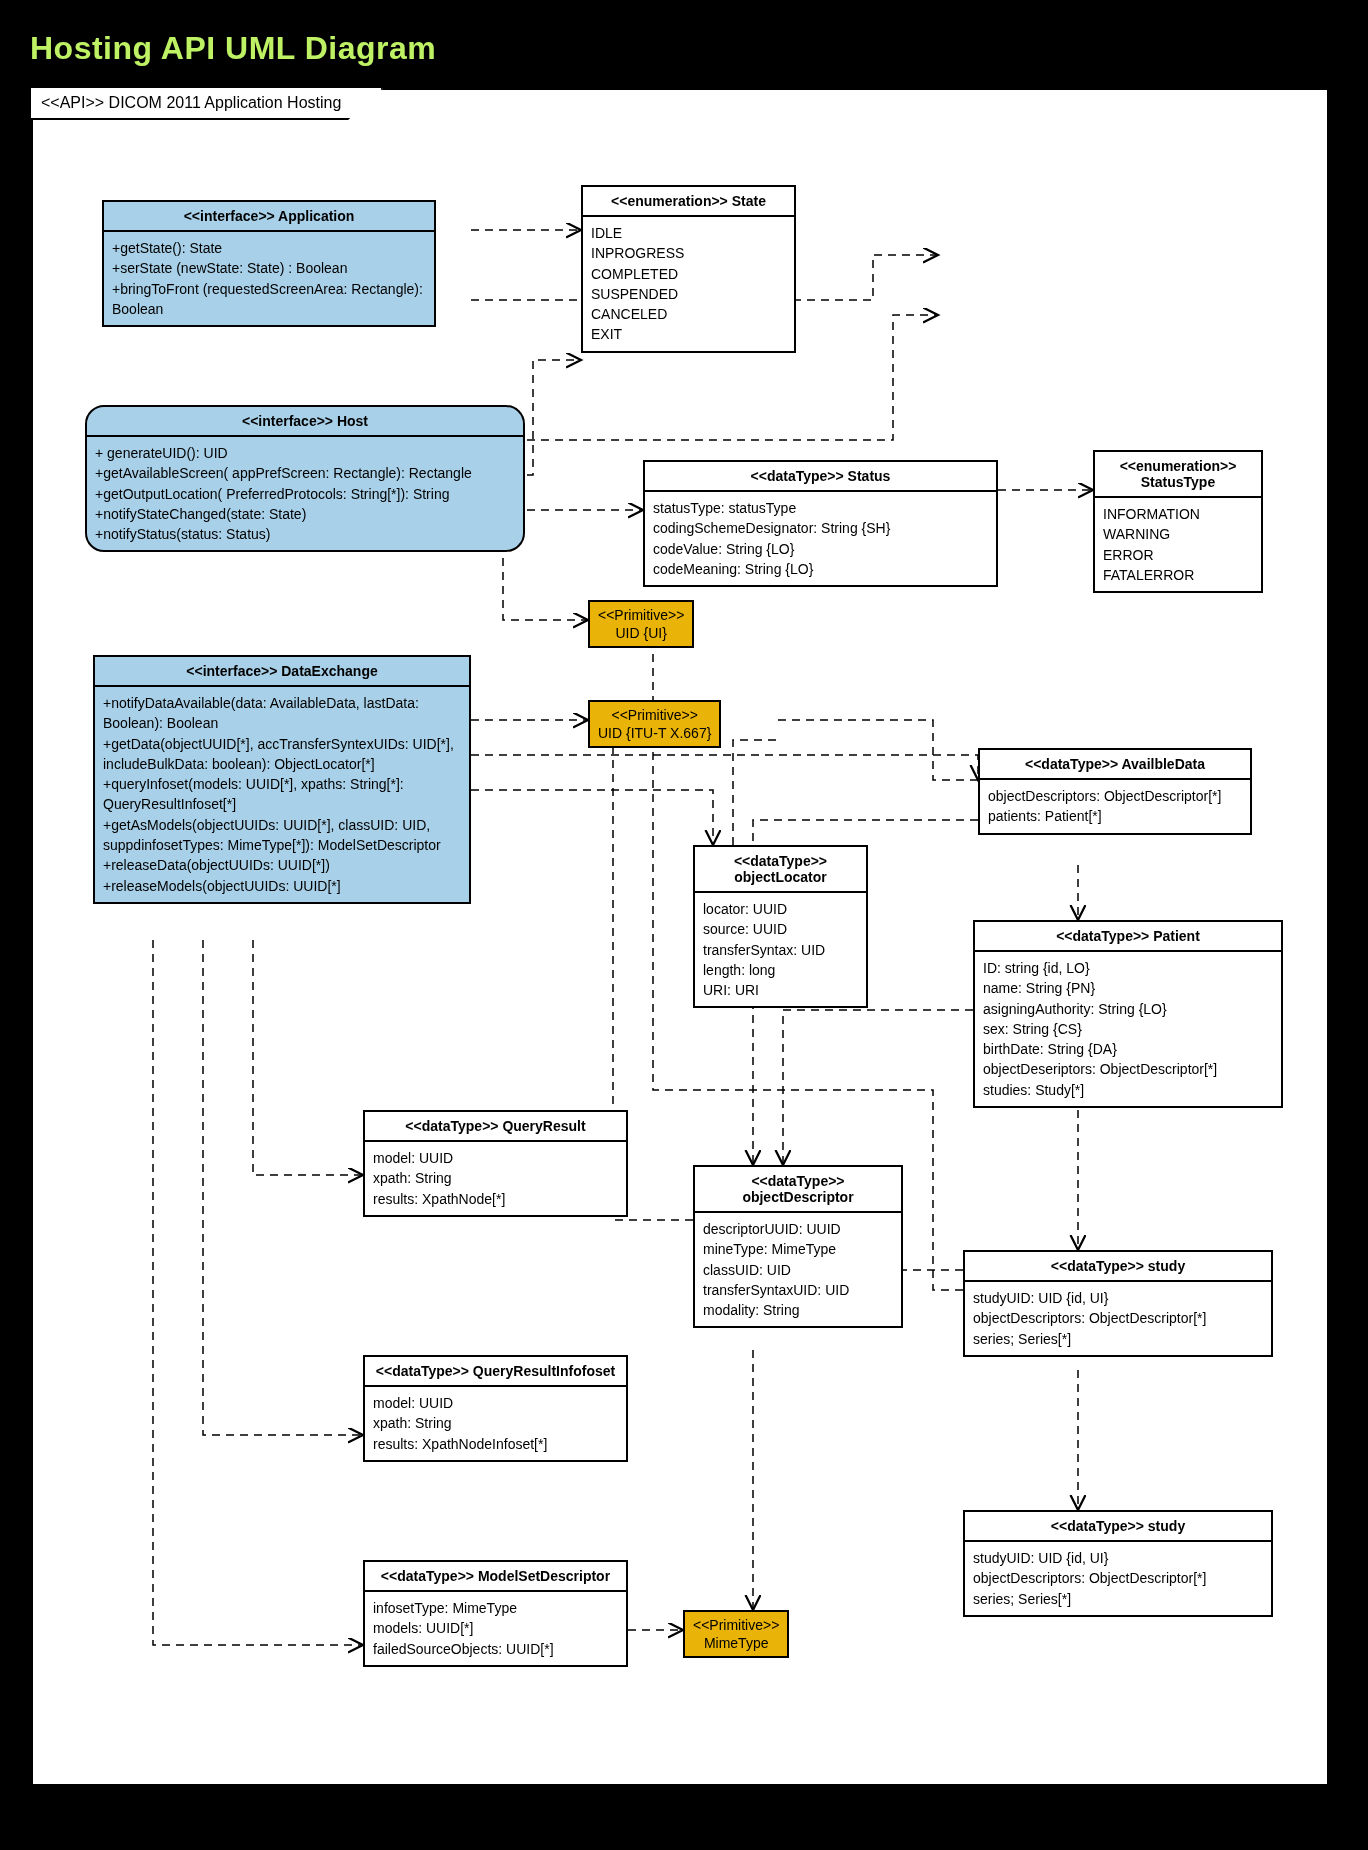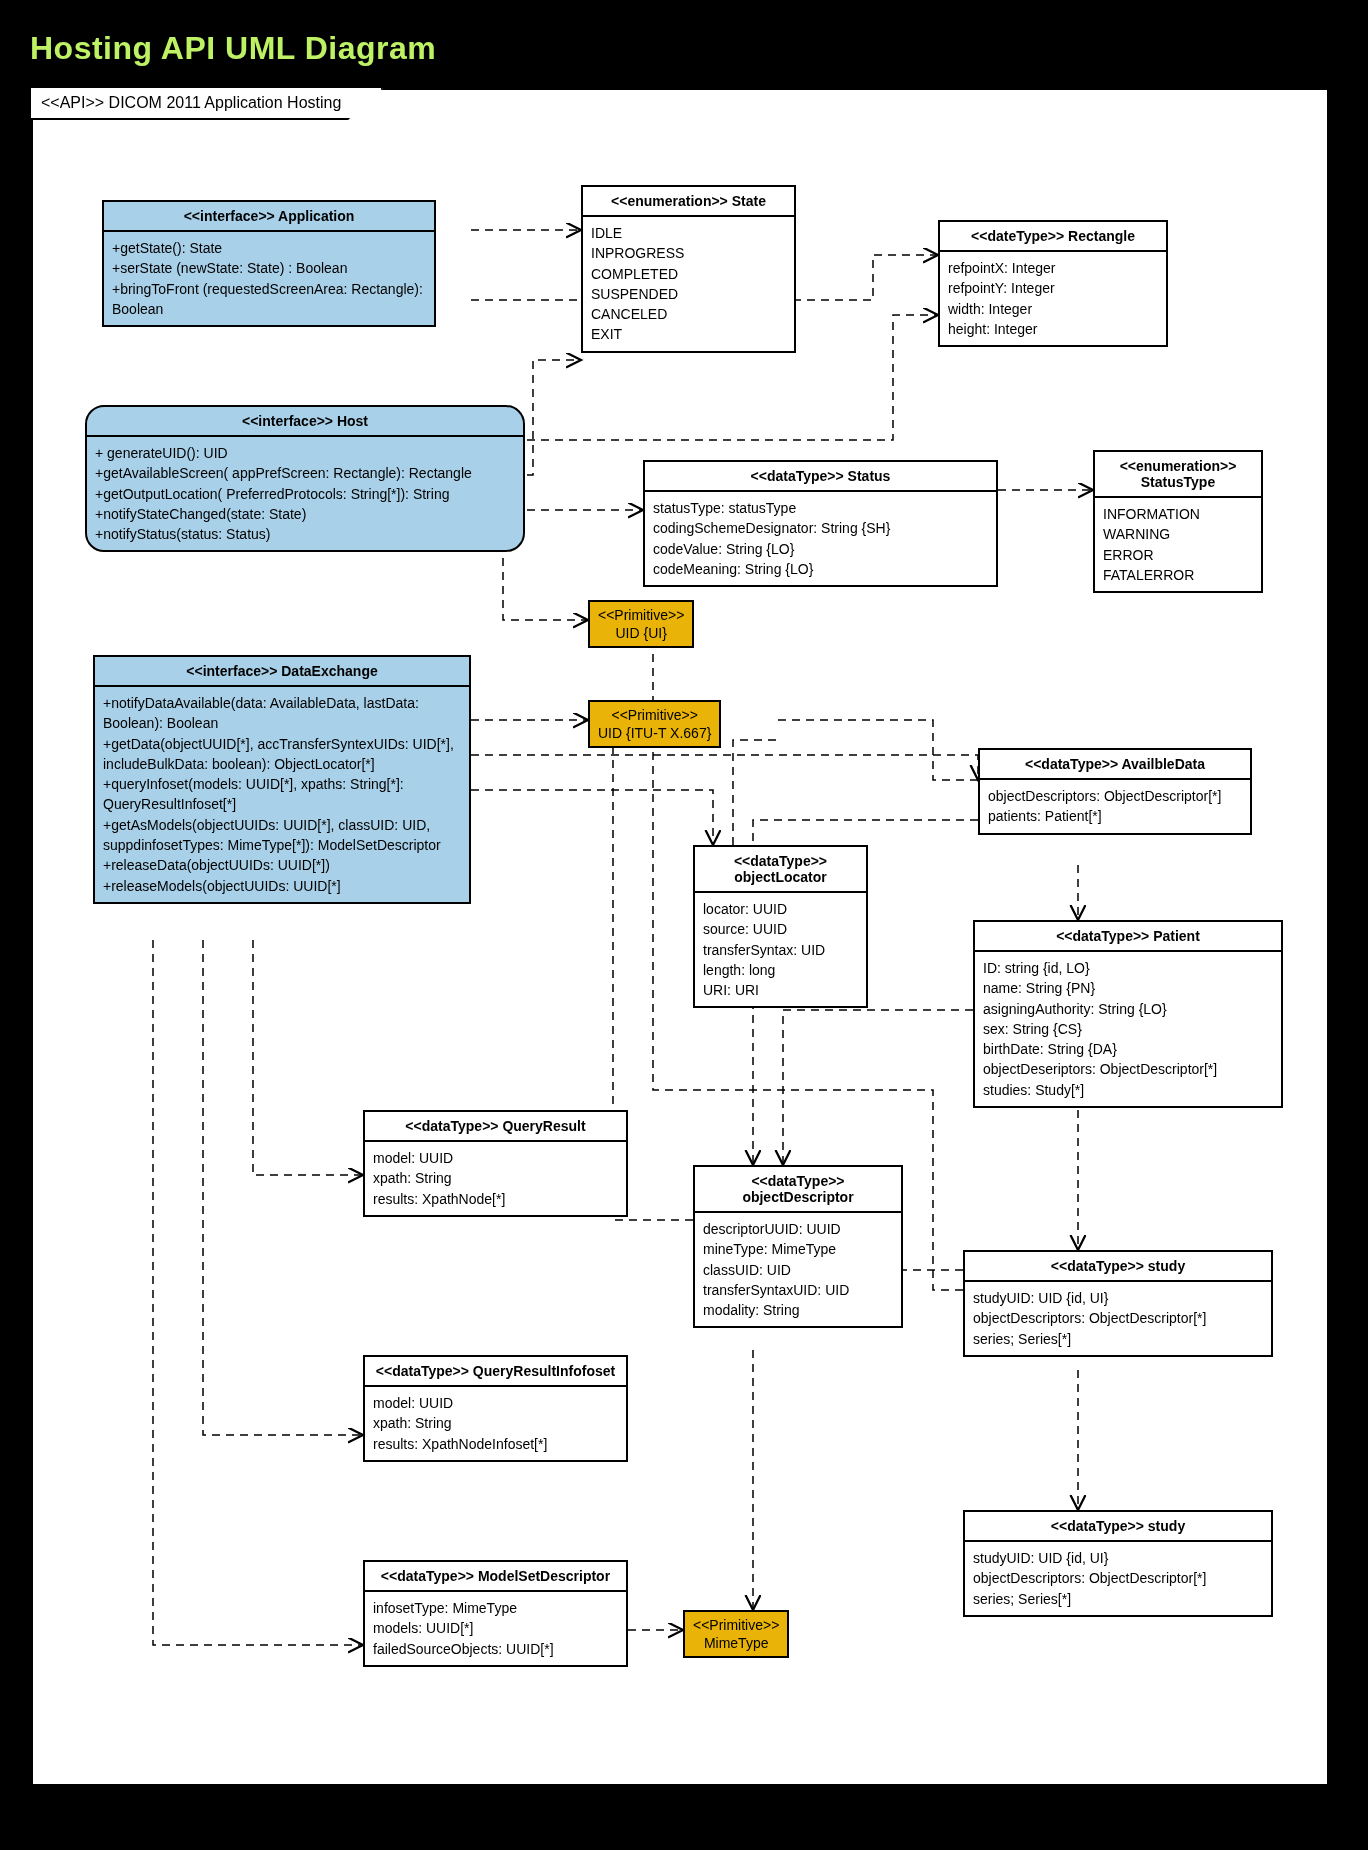--- a/index.html
+++ b/index.html
@@ -148,29 +148,20 @@
     <div class="uml-body">
       <div>IDLE</div>
       <div>INPROGRESS</div>
       <div>COMPLETED</div>
       <div>SUSPENDED</div>
       <div>CANCELED</div>
       <div>EXIT</div>
     </div>
   </div>
 
-  <div class="uml" style="left:905px; top:130px; width:230px;">
-    <div class="uml-head">&lt;&lt;dateType&gt;&gt; Rectangle</div>
-    <div class="uml-body">
-      <div>refpointX: Integer</div>
-      <div>refpointY: Integer</div>
-      <div>width: Integer</div>
-      <div>height: Integer</div>
-    </div>
-  </div>
 
   <div class="uml blue" style="left:52px; top:315px; width:440px;border-radius:19px;">
     <div class="uml-head">&lt;&lt;interface&gt;&gt; Host</div>
     <div class="uml-body">
       <div>+ generateUID(): UID</div>
       <div>+getAvailableScreen( appPrefScreen: Rectangle): Rectangle</div>
       <div>+getOutputLocation( PreferredProtocols: String[*]): String</div>
       <div>+notifyStateChanged(state: State)</div>
       <div>+notifyStatus(status: Status)</div>
     </div>

